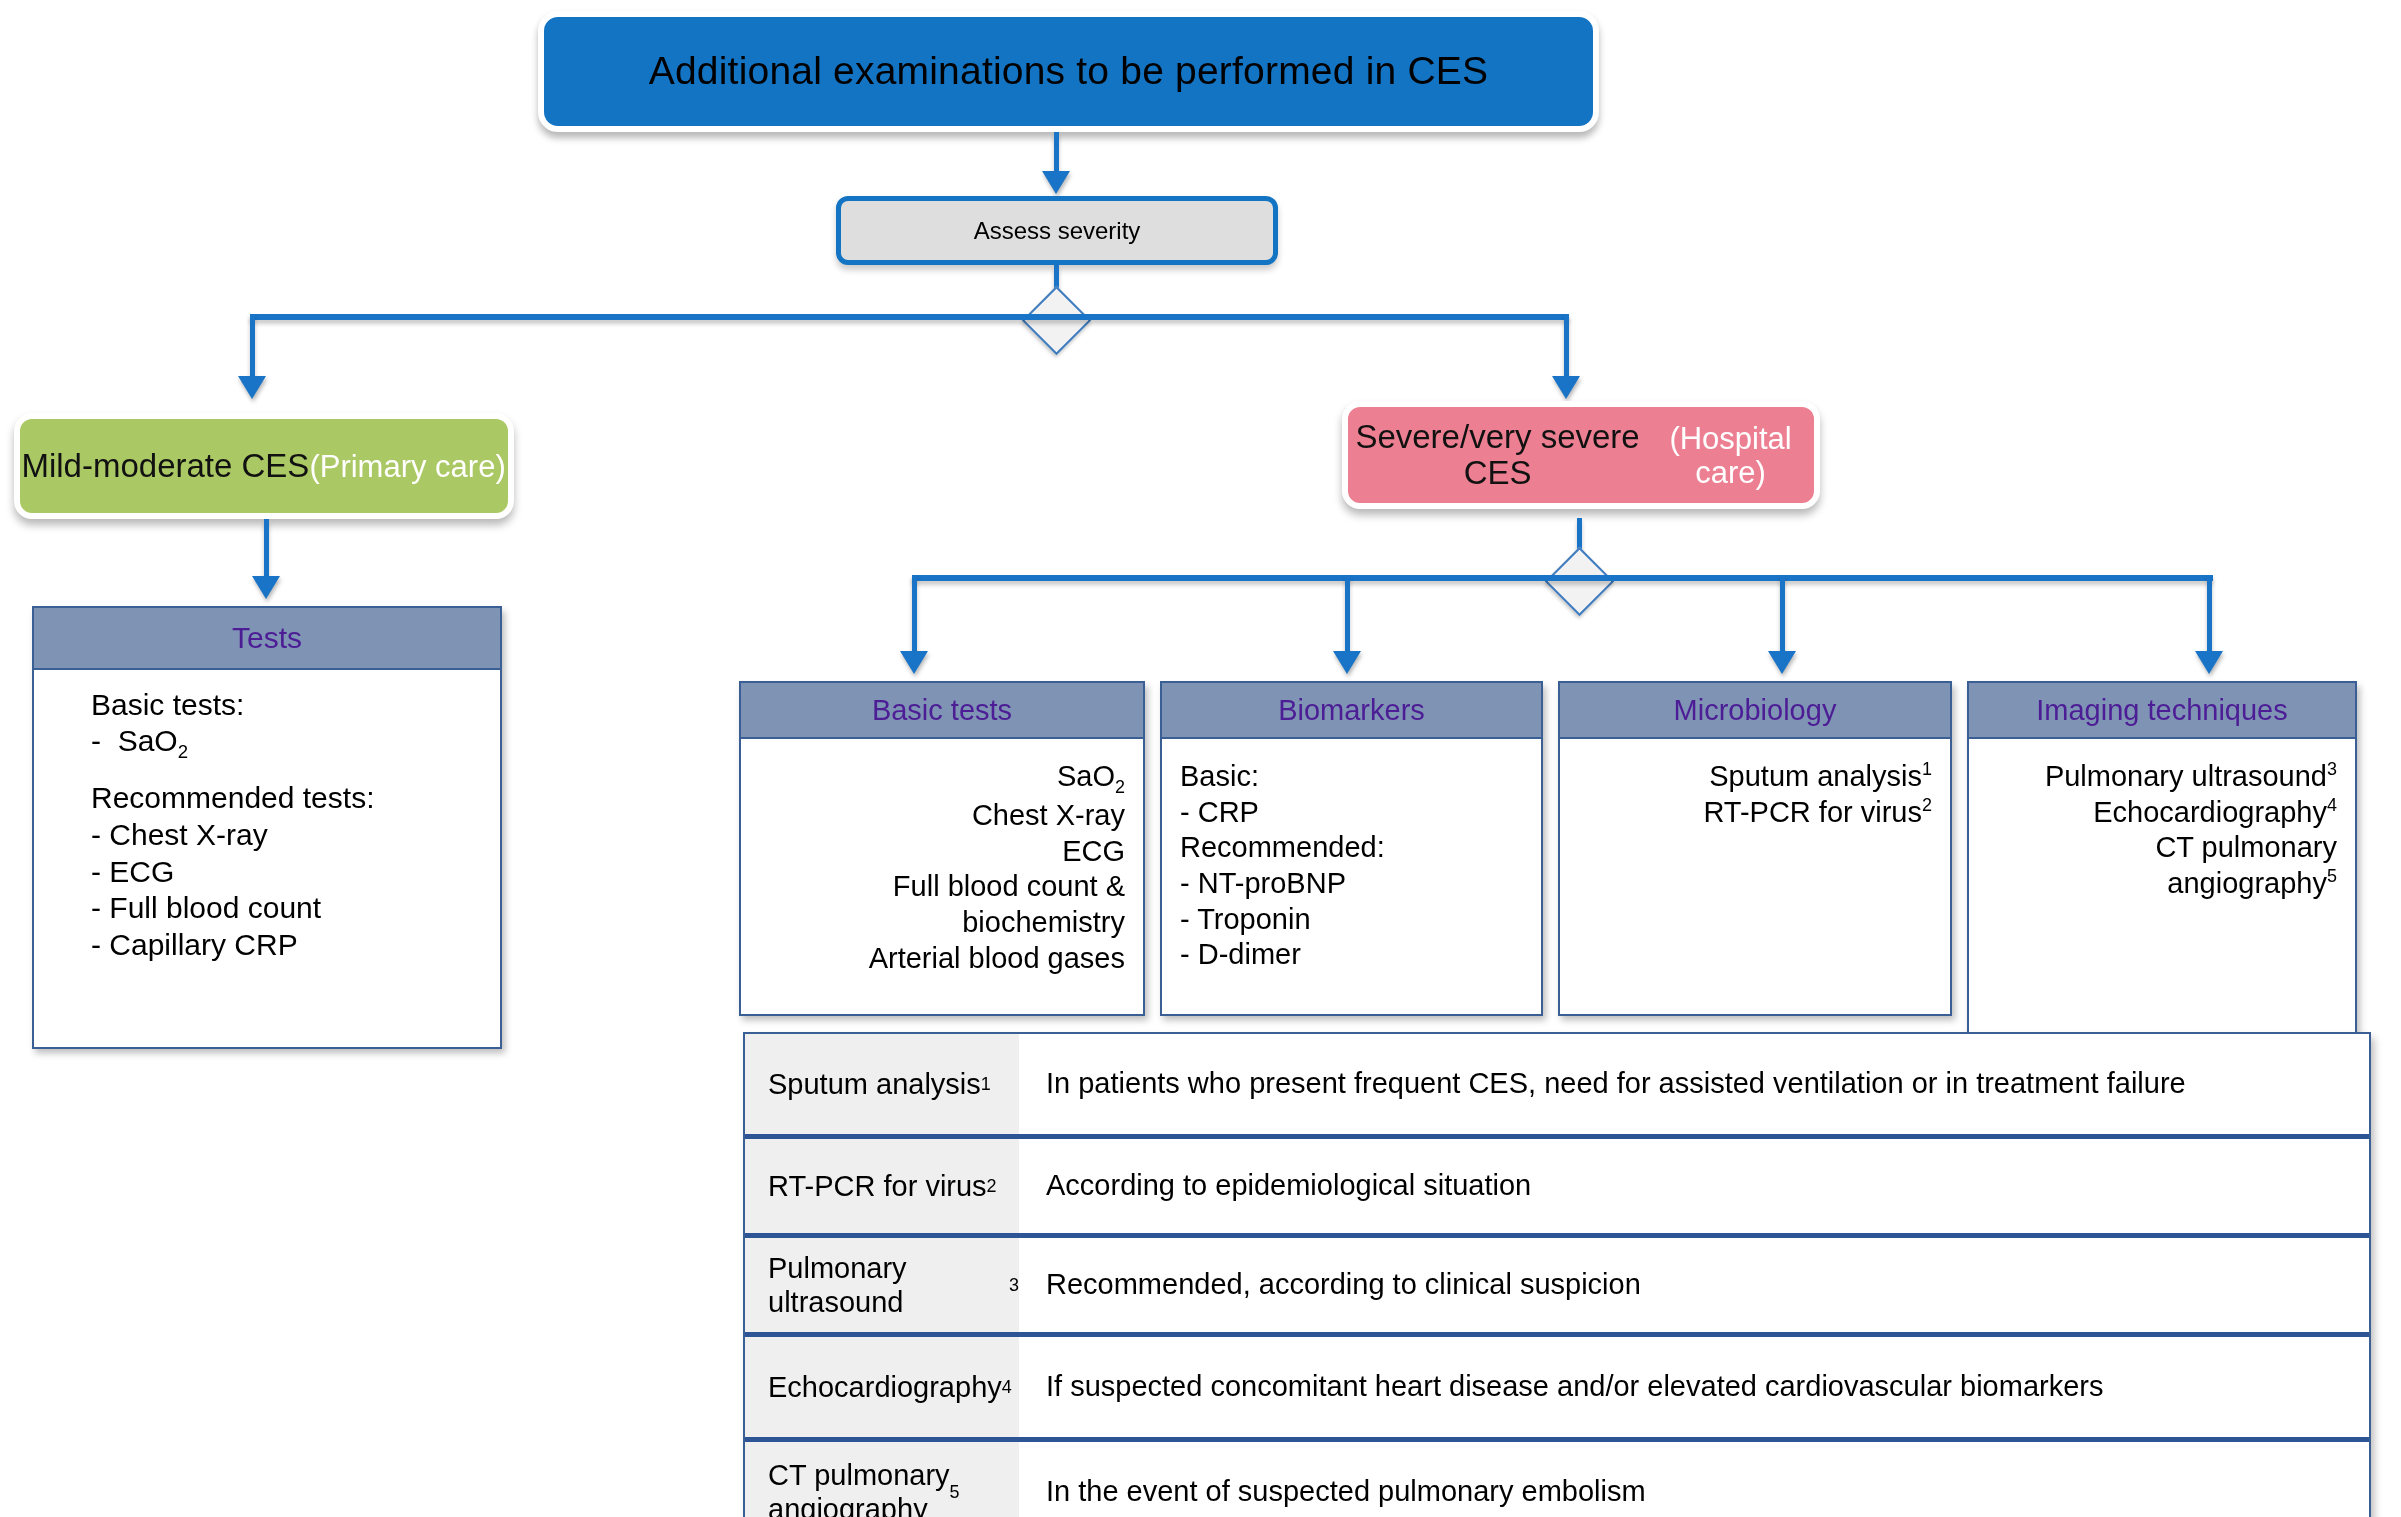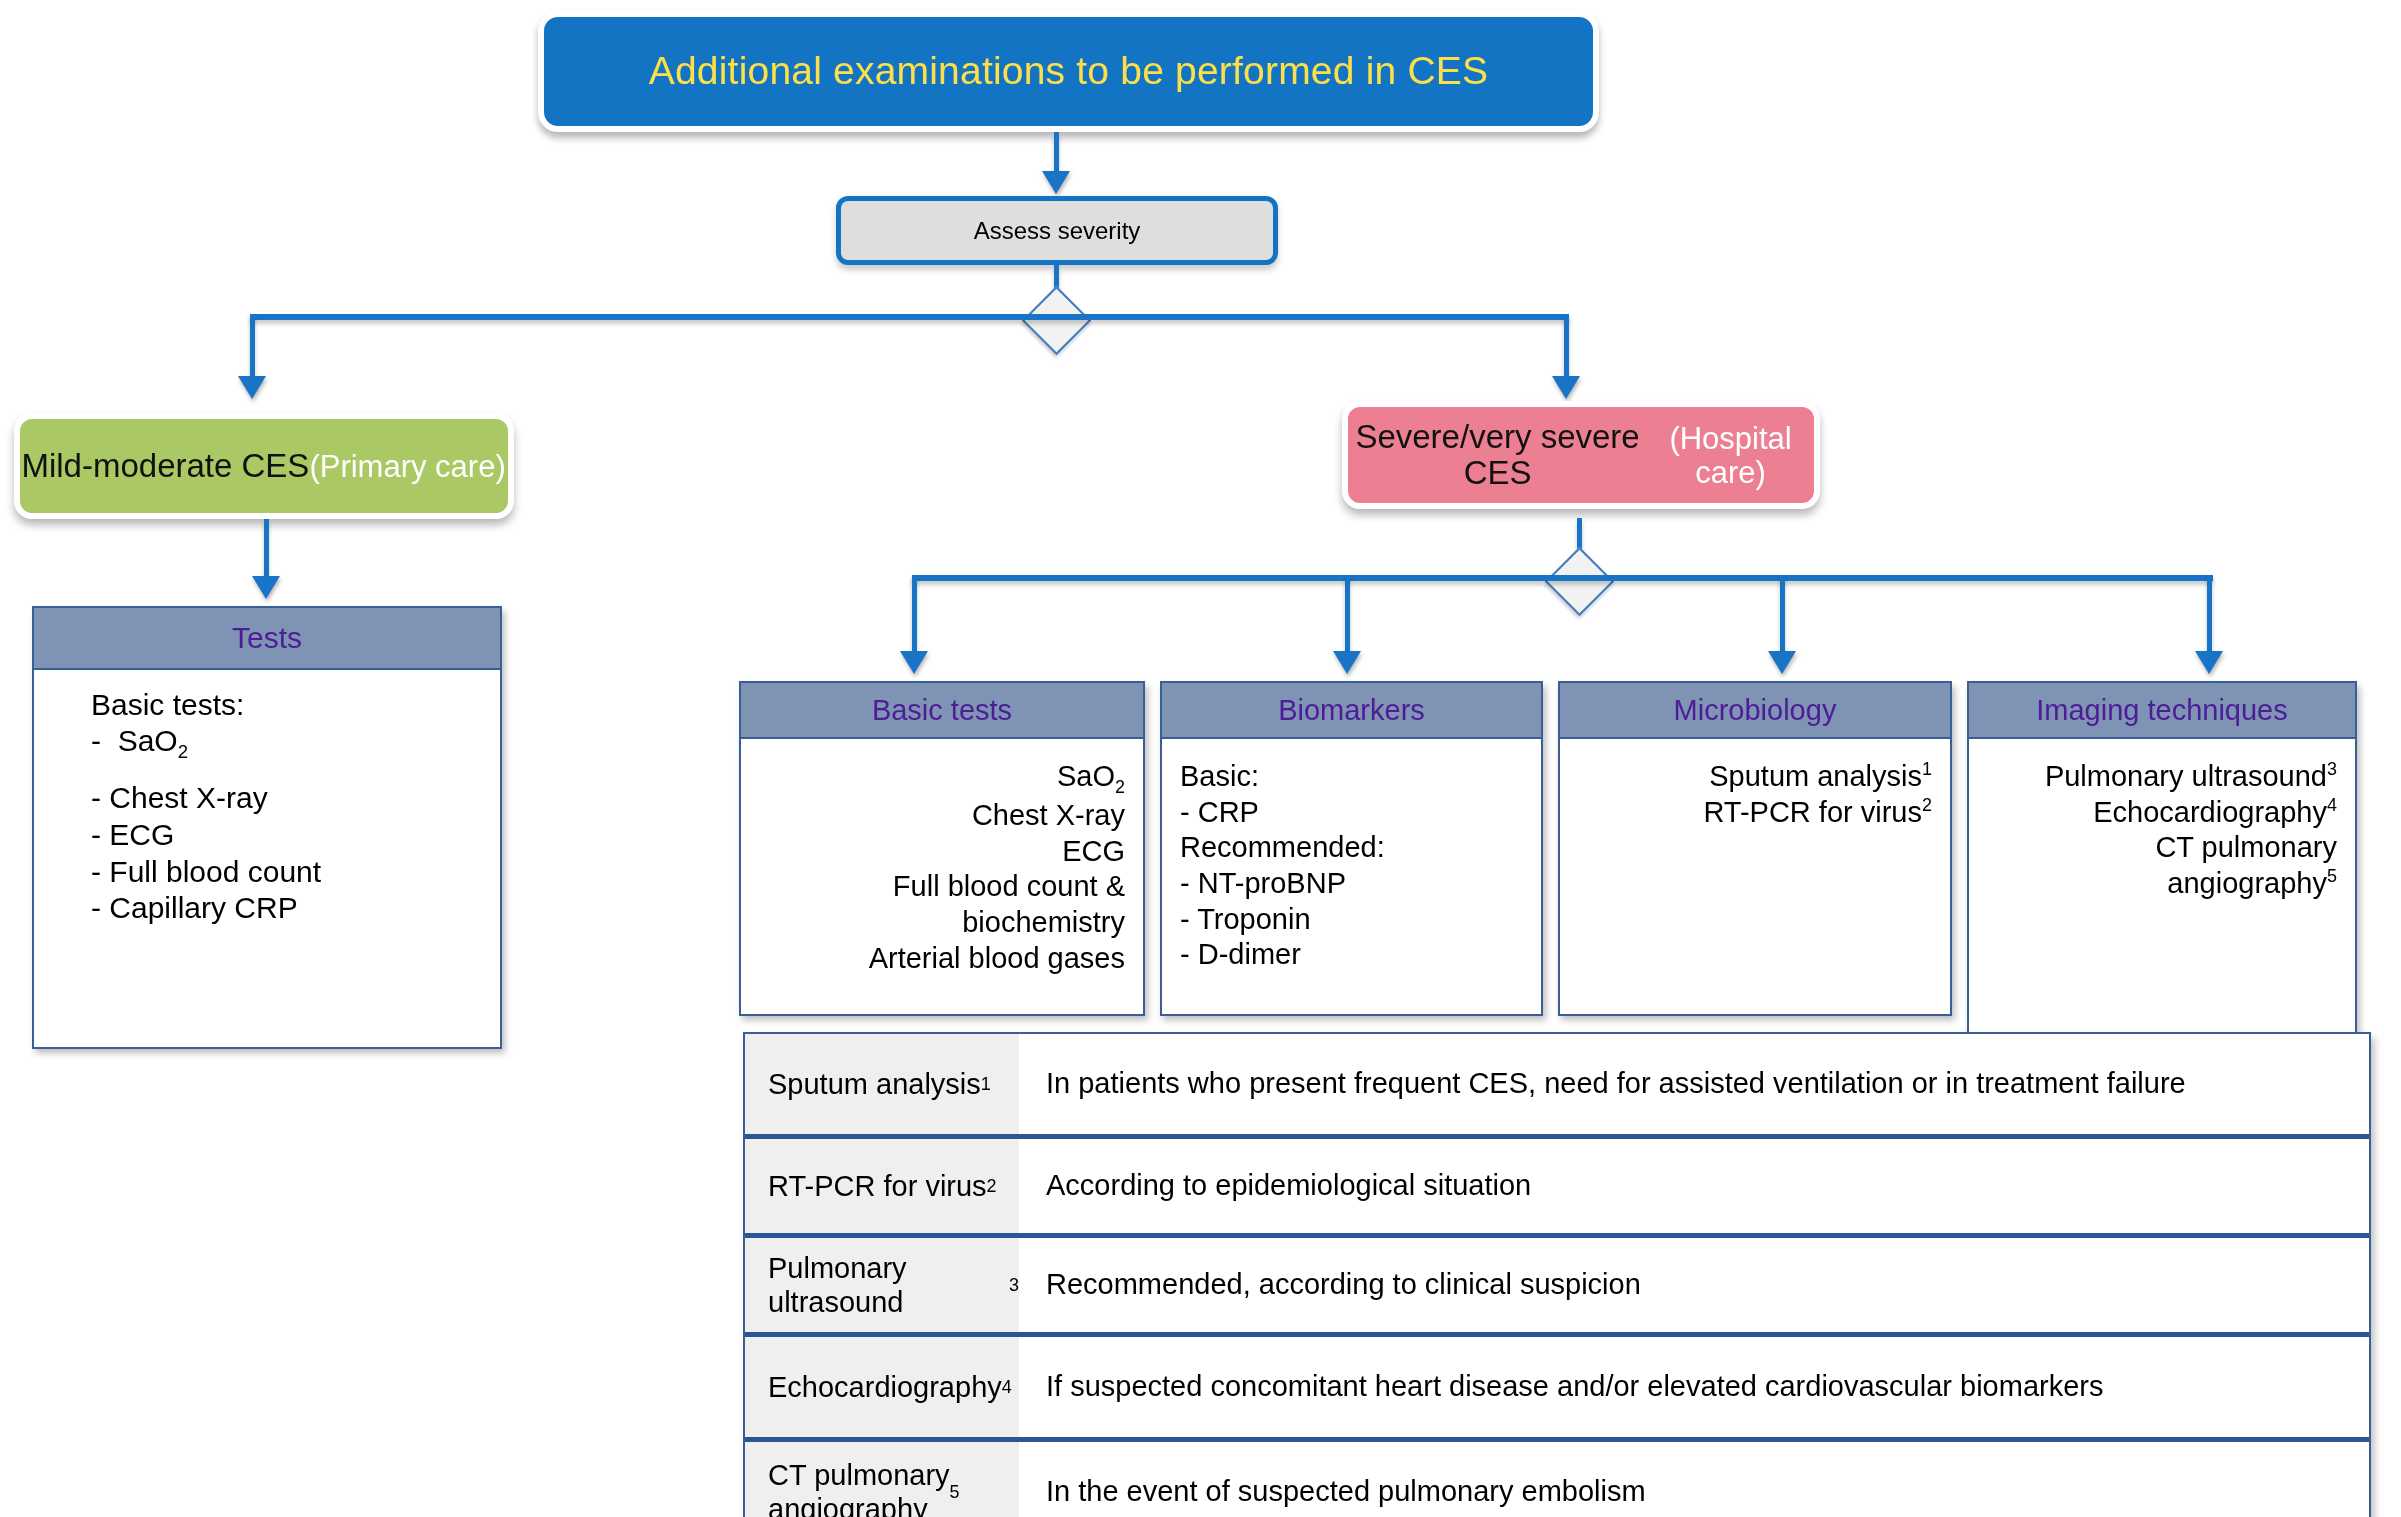--- a/index.html
+++ b/index.html
@@ -11,21 +11,21 @@
   
   .abs{position:absolute;box-sizing:border-box;}
 
   
   #title-box{
     left:538px;top:10.6px;width:1061px;height:121px;
     background:#1474c4;border:6.8px solid #ffffff;border-radius:20px;
     box-shadow:0 5.3px 7.6px rgba(0,0,0,.28);
     display:flex;align-items:center;justify-content:center;
   }
-  #title-box .txt{color:#fde047;font-size:39px;letter-spacing:0.2px;}
+  #title-box .txt{color:#000000;font-size:39px;letter-spacing:0.2px;}
 
   
   #assess-box{
     left:836px;top:196px;width:442px;height:69px;
     background:#dedede;border:5.3px solid #1474c4;border-radius:12px;
     box-shadow:0 4.5px 6px rgba(0,0,0,.20);
     display:flex;align-items:center;justify-content:center;
   }
   #assess-box .txt{color:#000;font-size:24px;}
 
@@ -167,20 +167,21 @@
 
   <div class="vline shadowline" style="left:2207px;top:575px;height:82px;"></div>
   <div class="arrowhead" style="left:2195px;top:651px;"></div>
 
   <div class="abs card" id="tests-card">
     <div class="hdr">Tests</div>
     <div class="body">
       <div>Basic tests:</div>
       <div>-&nbsp; SaO<sub style="font-size:.62em;">2</sub></div>
       <span class="blank-line"></span>
+      <div>Recommended tests:</div>
       <div>-  Chest X-ray</div>
       <div>-  ECG</div>
       <div>-  Full blood count</div>
       <div>-  Capillary CRP</div>
     </div>
   </div>
 
   <div class="abs card col" id="col-basic">
     <div class="hdr">Basic tests</div>
     <div class="body center">

